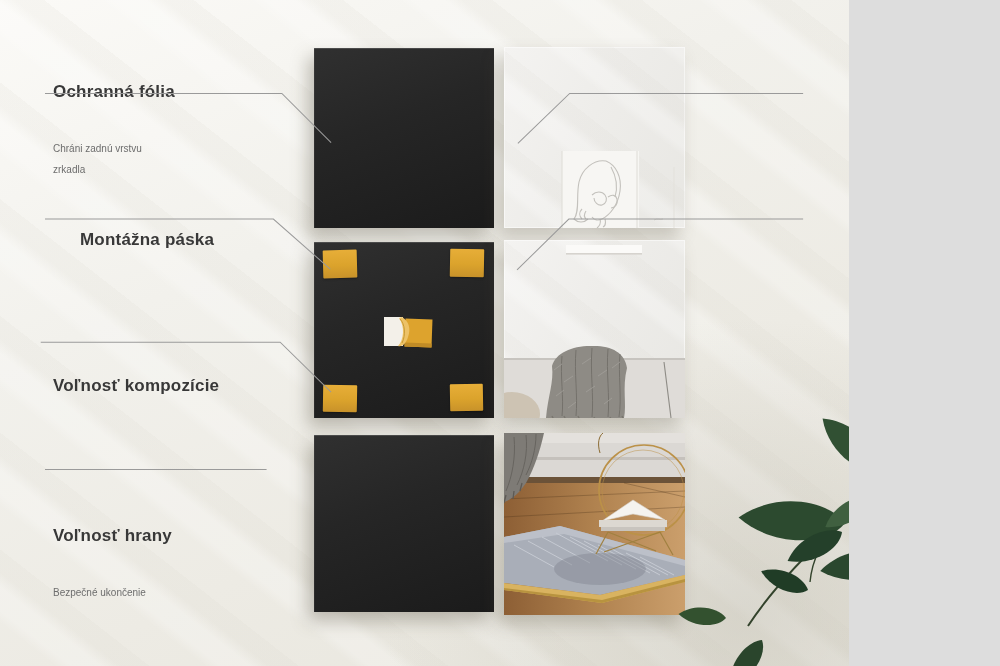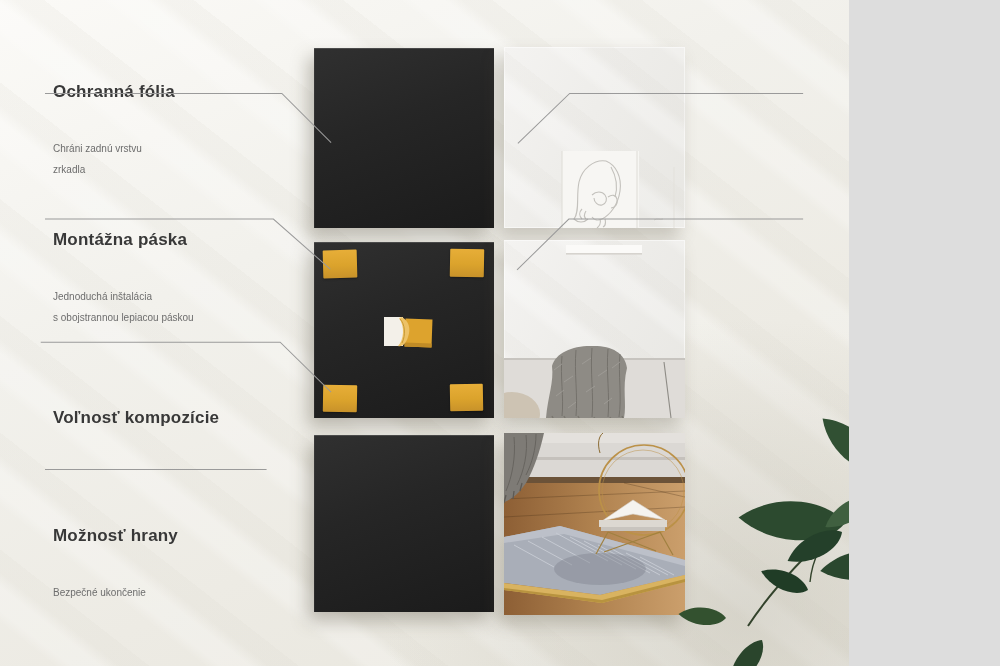--- a/index.html
+++ b/index.html
@@ -220,30 +220,28 @@
       <use href="#leaf" transform="translate(920,640) rotate(250) scale(1.05)" fill="#35533a"></use>
     </g>
   </svg>
 
   <div class="labels">
     <div class="feature left" style="top:82px;">
       <h3>Ochranná fólia</h3>
       <p class="desc">Chráni zadnú vrstvu
 zrkadla</p>
     </div>
-    <div class="feature left" style="top:230px;">
+    <div class="feature left" style="top:230px;margin-left:27px;">
       <h3>Montážna páska</h3>
-      <p class="desc">Jednoduchá inštalácia
-s obojstrannou lepiacou páskou</p>
-    </div>
-    <div class="feature left" style="top:376px;margin-top:32px;">
+    </div>
+    <div class="feature left" style="top:376px;">
       <h3>Voľnosť kompozície</h3>
     </div>
     <div class="feature left" style="top:526px;">
-      <h3>Možnosť hrany</h3>
+      <h3>Voľnosť hrany</h3>
       <p class="desc">Bezpečné ukončenie</p>
     </div>
 
   </div>
 
   <svg class="connectors" viewBox="0 0 1000 666">
     <g stroke="#9a9a9a" stroke-width="1.2" fill="none">
       <polyline points="53,110 332,110 390,168"></polyline>
       <polyline points="53,258 322,258 389,317"></polyline>
       <polyline points="48,403 330,403 390,462"></polyline>

